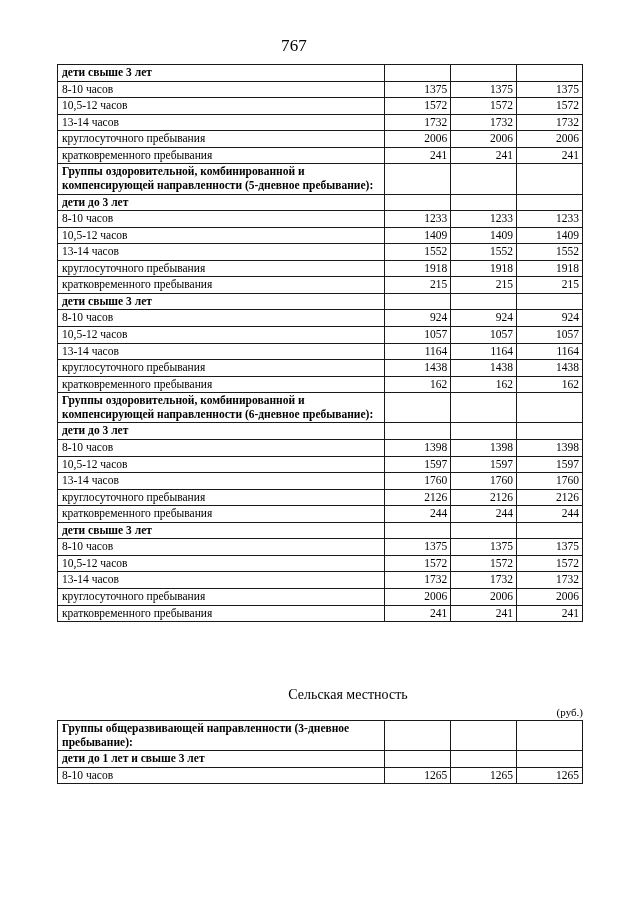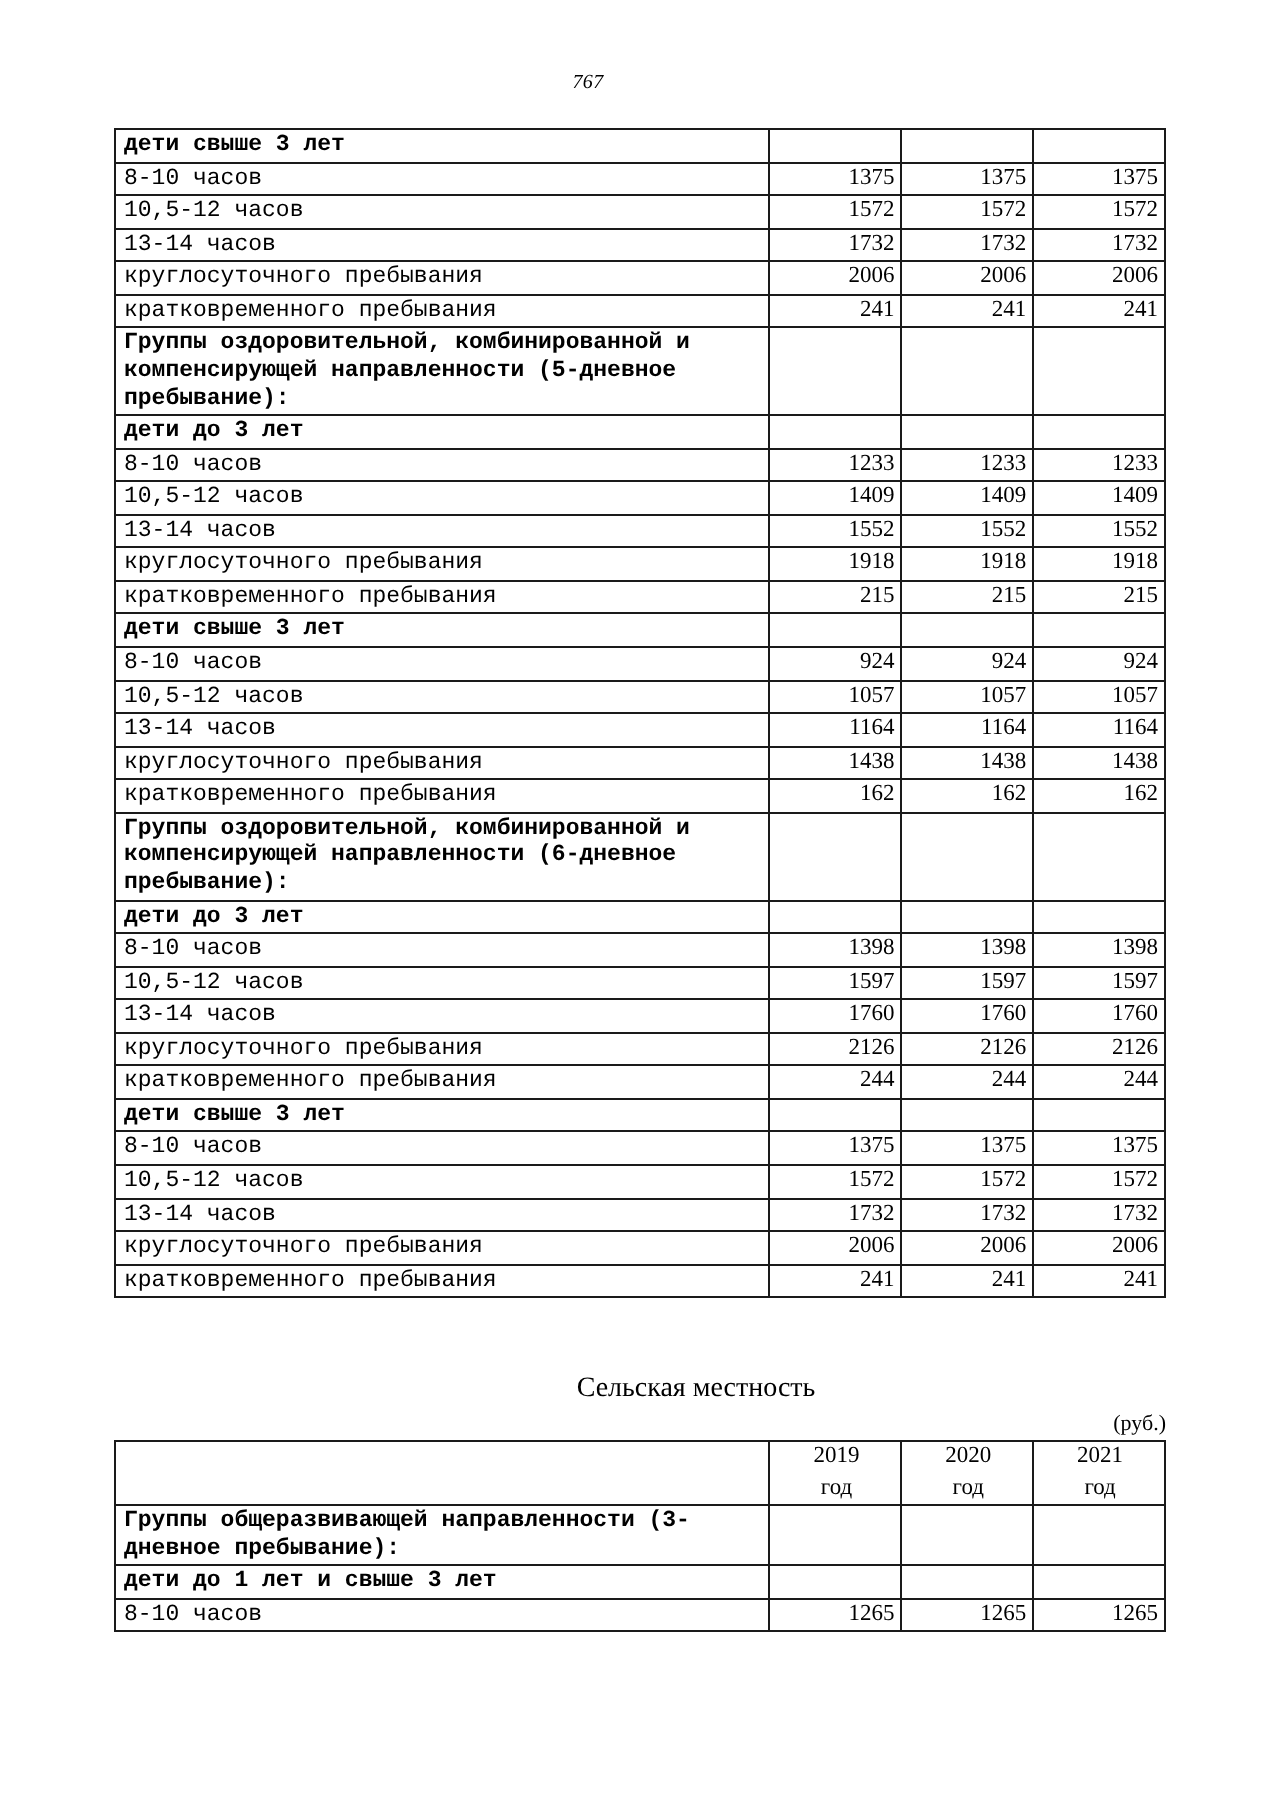--- a/index.html
+++ b/index.html
@@ -21,42 +21,40 @@
     width: 640px;
     height: 905px;
     background: #ffffff;
   }
   .page-number {
     position: absolute;
     left: 0;
     top: 36px;
     width: 588px;
     text-align: center;
-    font-size: 10px;
+    font-size: 17px;
     letter-spacing: 0.2px;
-    font-style: italic;
   }
 
   table.doc-table {
     border-collapse: collapse;
     table-layout: fixed;
     font-size: 11.5px;
     line-height: 1.18;
   }
   table.doc-table td {
     border: 1px solid #1a1a1a;
     padding: 1px 3px 1px 4px;
     vertical-align: top;
     height: 15px;
     box-sizing: border-box;
   }
   td.label {
     text-align: left;
     white-space: normal;
-    font-family: Liberation Mono, monospace;
   }
   td.bold {
     font-weight: bold;
   }
   td.num {
     text-align: right;
     padding-right: 5px;
   }
   td.yr {
     text-align: center;
@@ -320,35 +318,20 @@
 
   <table class="doc-table" id="table-rural">
     <colgroup>
       <col class="c-label">
         <col class="c-y">
         <col class="c-y">
         <col class="c-y">
     </colgroup>
     <tbody>
         <tr>
-          <td class="label yr-head"></td>
-          <td class="yr yr-head">
-            <span class="yr-top">2019</span>
-            <span class="yr-bot">год</span>
-          </td>
-          <td class="yr yr-head">
-            <span class="yr-top">2020</span>
-            <span class="yr-bot">год</span>
-          </td>
-          <td class="yr yr-head">
-            <span class="yr-top">2021</span>
-            <span class="yr-bot">год</span>
-          </td>
-        </tr>
-        <tr>
           <td class="label bold">Группы общеразвивающей направленности (3-дневное пребывание):</td>
           <td class="num"></td>
           <td class="num"></td>
           <td class="num"></td>
         </tr>
         <tr>
           <td class="label bold">дети до 1 лет и свыше 3 лет</td>
           <td class="num"></td>
           <td class="num"></td>
           <td class="num"></td>

